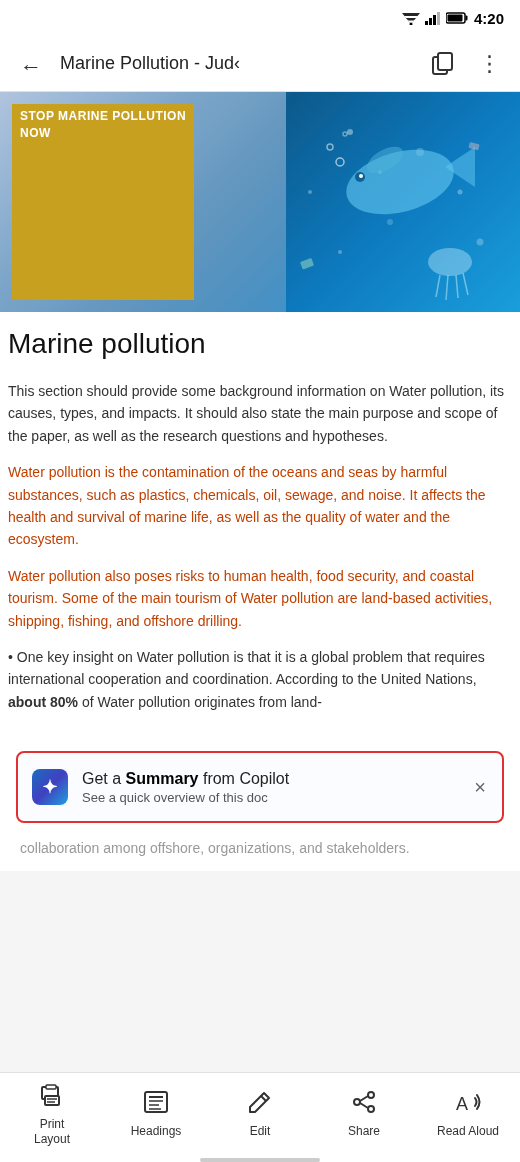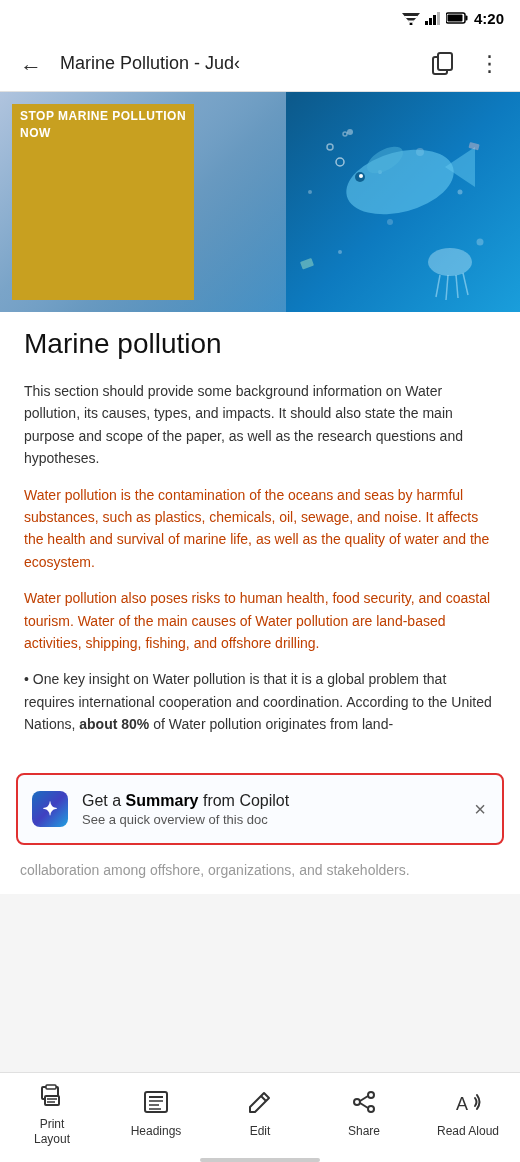--- a/index.html
+++ b/index.html
@@ -101,21 +101,21 @@
       color: #fff;
       font-size: 12px;
       font-weight: 700;
       padding: 4px 8px;
       line-height: 1.4;
       text-transform: uppercase;
       letter-spacing: 0.5px;
     }
 
     .doc-body {
-      padding: 16px 24px;
+      padding: 16px 8px;
     }
 
     .doc-title {
       font-size: 28px;
       font-weight: 400;
       color: #111;
       margin-bottom: 20px;
     }
 
     .section-heading {
@@ -339,21 +339,21 @@
 
   <div class="doc-body">
 
     <h1 class="doc-title">Marine pollution</h1>
 
 
     <p class="body-text">This section should provide some background information on Water pollution, its causes, types, and impacts. It should also state the main purpose and scope of the paper, as well as the research questions and hypotheses.</p>
 
     <p class="highlighted-text">Water pollution is the contamination of the oceans and seas by harmful substances, such as plastics, chemicals, oil, sewage, and noise. It affects the health and survival of marine life, as well as the quality of water and the ecosystem.</p>
 
-    <p class="highlighted-text">Water pollution also poses risks to human health, food security, and coastal tourism. Water of the main causes of Water pollution are land-based activities, shipping, fishing, and offshore drilling.</p>
+    <p class="highlighted-text">Water pollution also poses risks to human health, food security, and coastal tourism. Some of the main tourism of Water pollution are land-based activities, shipping, fishing, and offshore drilling.</p>
 
     <p class="bullet-text">
       • One key insight on Water pollution is that it is a global problem that requires international cooperation and coordination. According to the United Nations, <span class="bold-inline">about 80%</span> of Water pollution originates from land-
     </p>
 
   </div>
 
   <div class="copilot-banner">
 
     <div class="copilot-icon">

